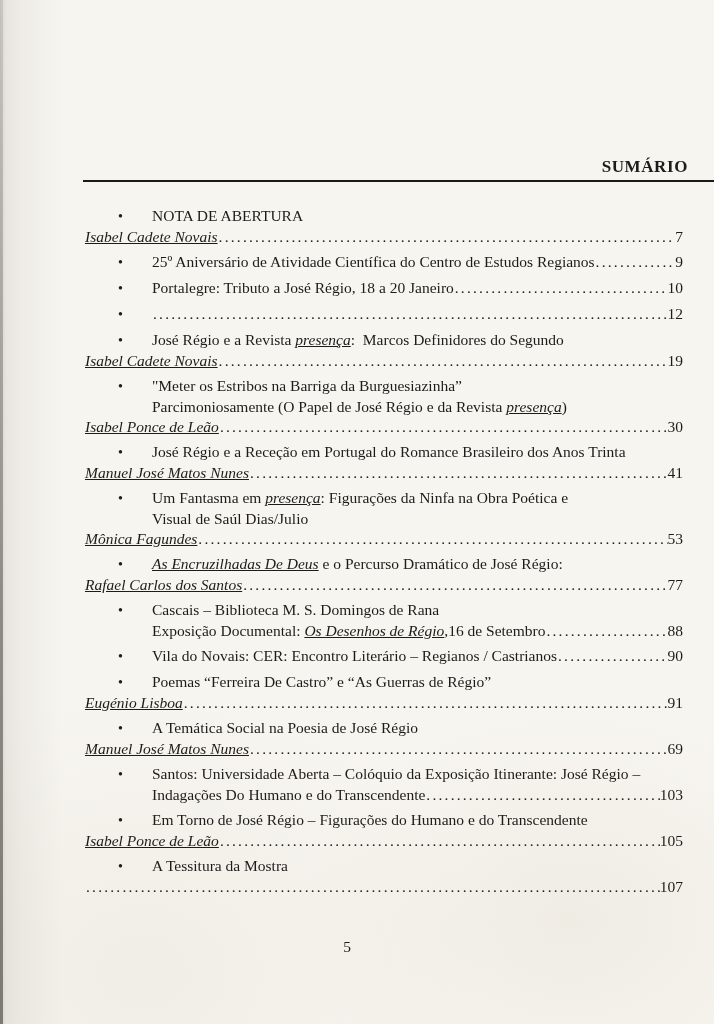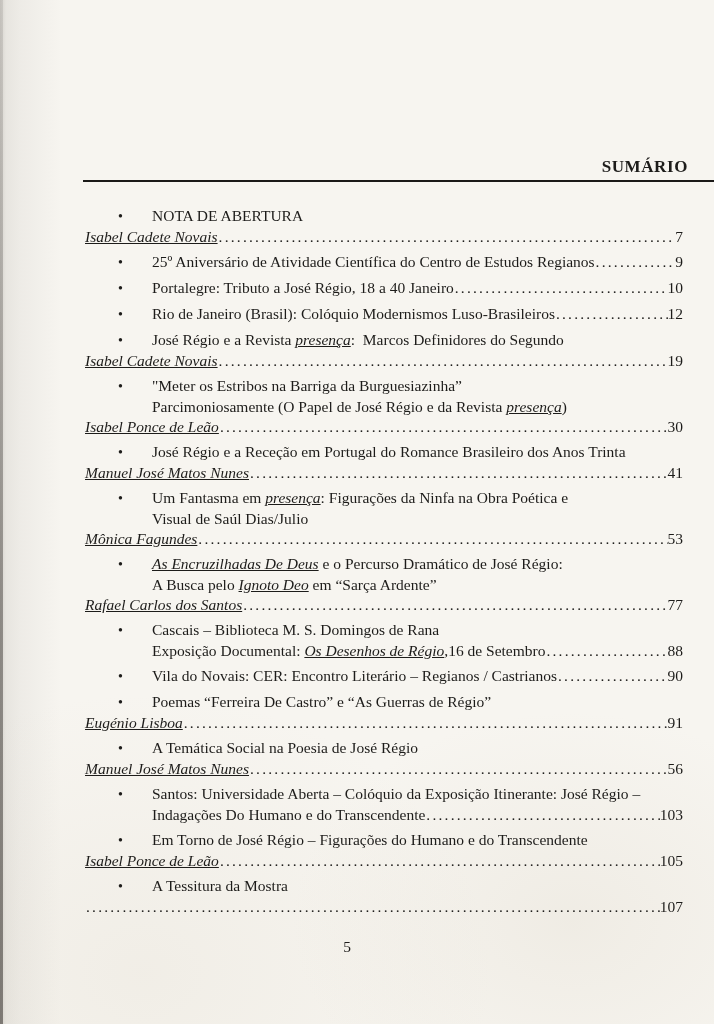--- a/index.html
+++ b/index.html
@@ -96,29 +96,28 @@
         <div class="line bullet">
           <span class="marker">•</span>
           <span class="runs"><span class="">25º Aniversário de Atividade Científica do Centro de Estudos Regianos</span></span>
           <span class="leader">........................................................................................................................</span>
           <span class="pg">9</span>
         </div>
       </div>
       <div class="toc-entry">
         <div class="line bullet">
           <span class="marker">•</span>
-          <span class="runs"><span class="b ">Portalegre</span><span class="">: Tributo a José Régio, 18 a 40 Janeiro</span></span>
+          <span class="runs"><span class="b ">Portalegre</span><span class="">: Tributo a José Régio, 18 a 20 Janeiro</span></span>
           <span class="leader">........................................................................................................................</span>
           <span class="pg">10</span>
         </div>
       </div>
       <div class="toc-entry">
         <div class="line bullet">
           <span class="marker">•</span>
-          <span class="runs"><span class="b ">Rio de Janeiro (Brasil)</span><span class="">: Colóquio Modernismos Luso-Brasileiros</span></span>
           <span class="leader">........................................................................................................................</span>
           <span class="pg">12</span>
         </div>
       </div>
       <div class="toc-entry">
         <div class="line bullet">
           <span class="marker">•</span>
           <span class="runs"><span class="">José Régio e a Revista </span><span class="i">presença</span><span class="">:  Marcos Definidores do Segundo</span></span>
         </div>
         <div class="line author">
@@ -164,23 +163,20 @@
           <span class="runs"><span class="i">Mônica Fagundes</span></span>
           <span class="leader">........................................................................................................................</span>
           <span class="pg">53</span>
         </div>
       </div>
       <div class="toc-entry">
         <div class="line bullet">
           <span class="marker">•</span>
           <span class="runs"><span class="i">As Encruzilhadas De Deus</span><span class=""> e o Percurso Dramático de José Régio:</span></span>
         </div>
-        <div class="line cont">
-          <span class="runs"><span class="">A Busca pelo </span><span class="i">Ignoto Deo</span><span class=""> em “Sarça Ardente”</span></span>
-        </div>
         <div class="line author">
           <span class="runs"><span class="i">Rafael Carlos dos Santos</span></span>
           <span class="leader">........................................................................................................................</span>
           <span class="pg">77</span>
         </div>
       </div>
       <div class="toc-entry">
         <div class="line bullet">
           <span class="marker">•</span>
           <span class="runs"><span class="b ">Cascais</span><span class=""> – Biblioteca M. S. Domingos de Rana</span></span>
@@ -211,21 +207,21 @@
         </div>
       </div>
       <div class="toc-entry">
         <div class="line bullet">
           <span class="marker">•</span>
           <span class="runs"><span class="">A Temática Social na Poesia de José Régio</span></span>
         </div>
         <div class="line author">
           <span class="runs"><span class="i">Manuel José Matos Nunes</span></span>
           <span class="leader">........................................................................................................................</span>
-          <span class="pg">56</span>
+          <span class="pg">69</span>
         </div>
       </div>
       <div class="toc-entry">
         <div class="line bullet">
           <span class="marker">•</span>
           <span class="runs"><span class="b ">Santos</span><span class="">: Universidade Aberta – Colóquio da Exposição Itinerante: José Régio –</span></span>
         </div>
         <div class="line cont">
           <span class="runs"><span class="">Indagações Do Humano e do Transcendente</span></span>
           <span class="leader">........................................................................................................................</span>

